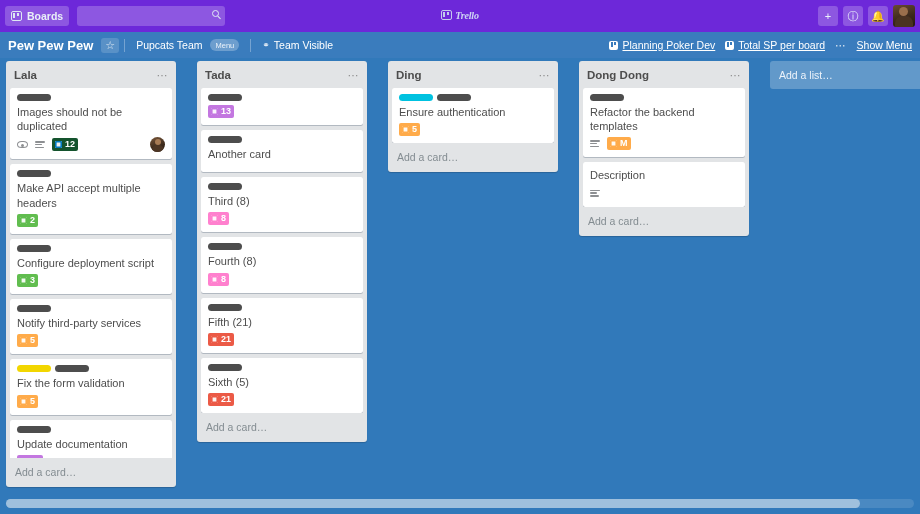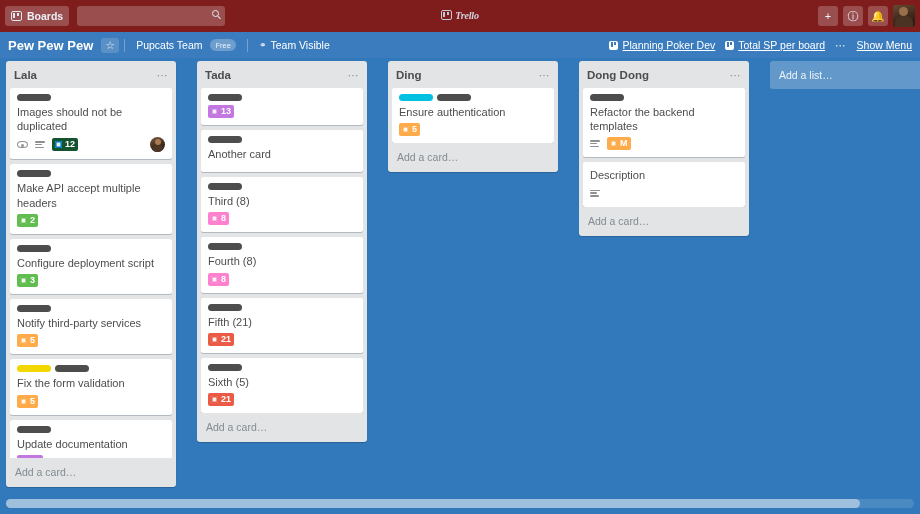--- a/index.html
+++ b/index.html
@@ -7,21 +7,21 @@
     width: 920px; height: 514px;
     font-family: "Liberation Sans", sans-serif;
     overflow: hidden;
     background: #3179ba;
   }
   body { position: relative; }
 
   
   #top-nav {
     height: 30px;
-    background: #7f1d1d;
+    background: #6d28d9;
     display: flex;
     align-items: center;
     padding: 16px 5px;
     position: relative;
   }
   .nav-btn {
     height: 20px;
     background: rgba(255,255,255,0.22);
     border-radius: 3px;
     display: flex;
@@ -374,21 +374,21 @@
     <div id="avatar"></div>
   </div>
 </div>
 
 <div id="board-header">
   <span id="board-title">Pew Pew Pew</span>
   <span class="star">☆</span>
   <span class="hdr-sep"></span>
   <div class="hdr-item">
     <span>Pupcats Team</span>
-    <span class="free-badge">Free</span>
+    <span class="free-badge">Menu</span>
   </div>
   <span class="hdr-sep"></span>
   <div class="hdr-item">
     <span class="team-glyph">⚭</span>
     <span>Team Visible</span>
   </div>
 
   <div id="hdr-right">
     <div class="hdr-link">
       <span class="mini-board"></span>

